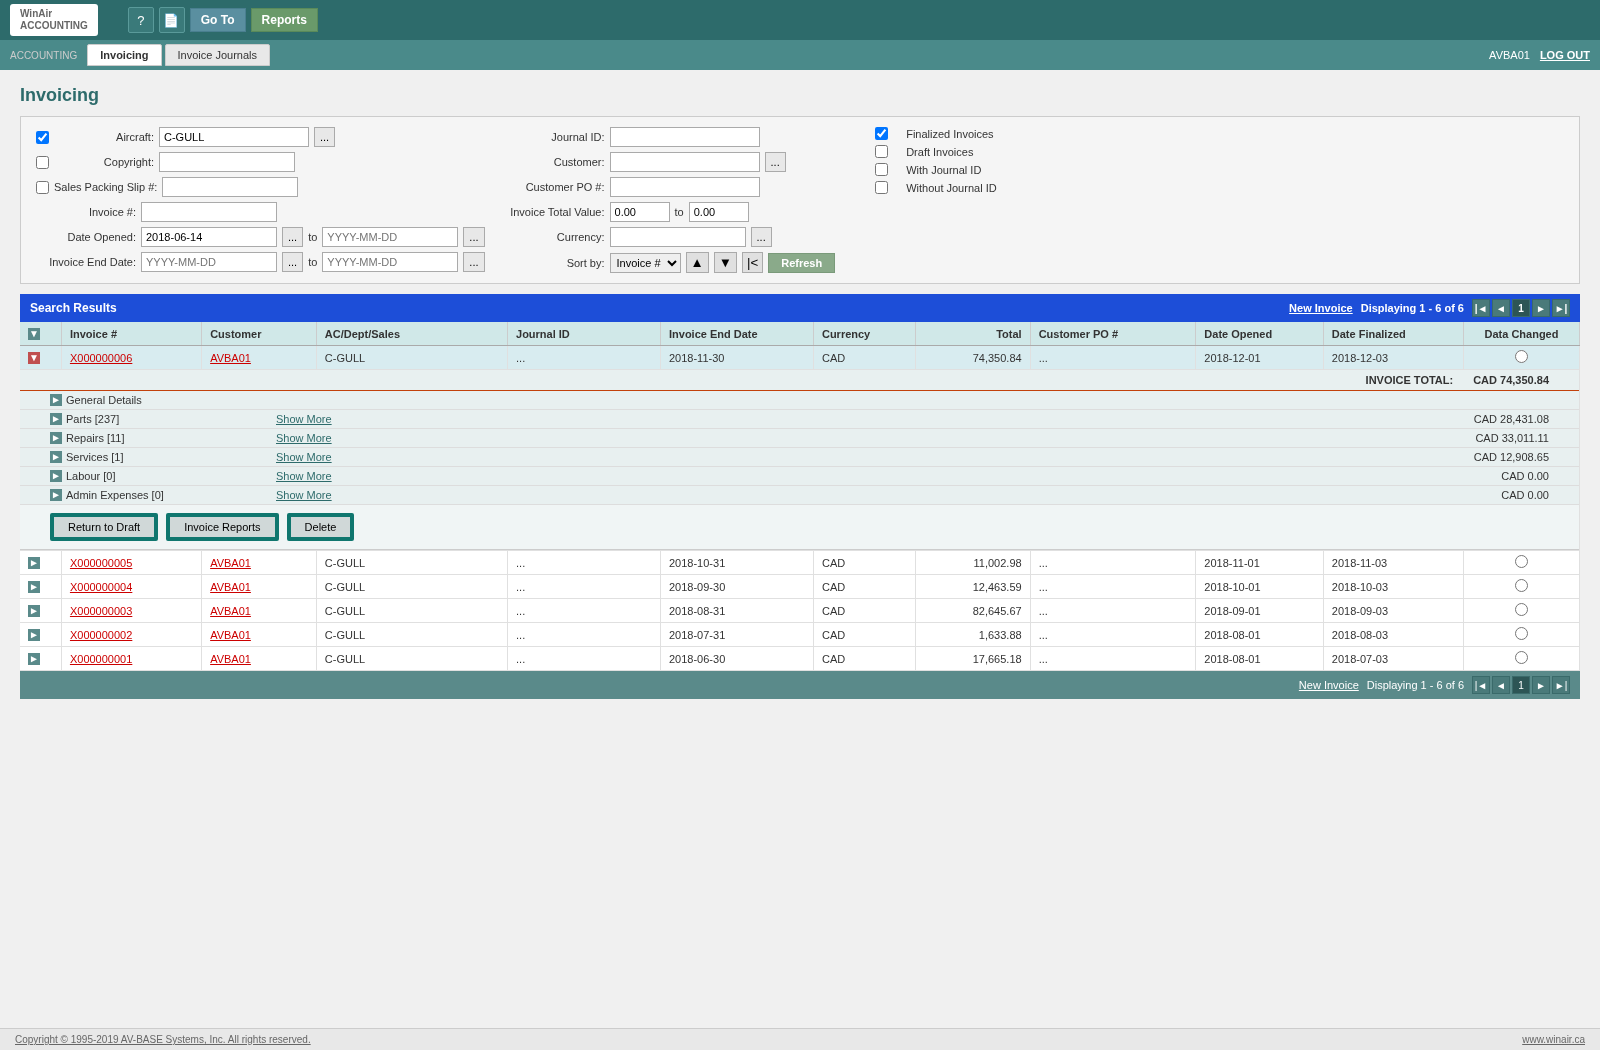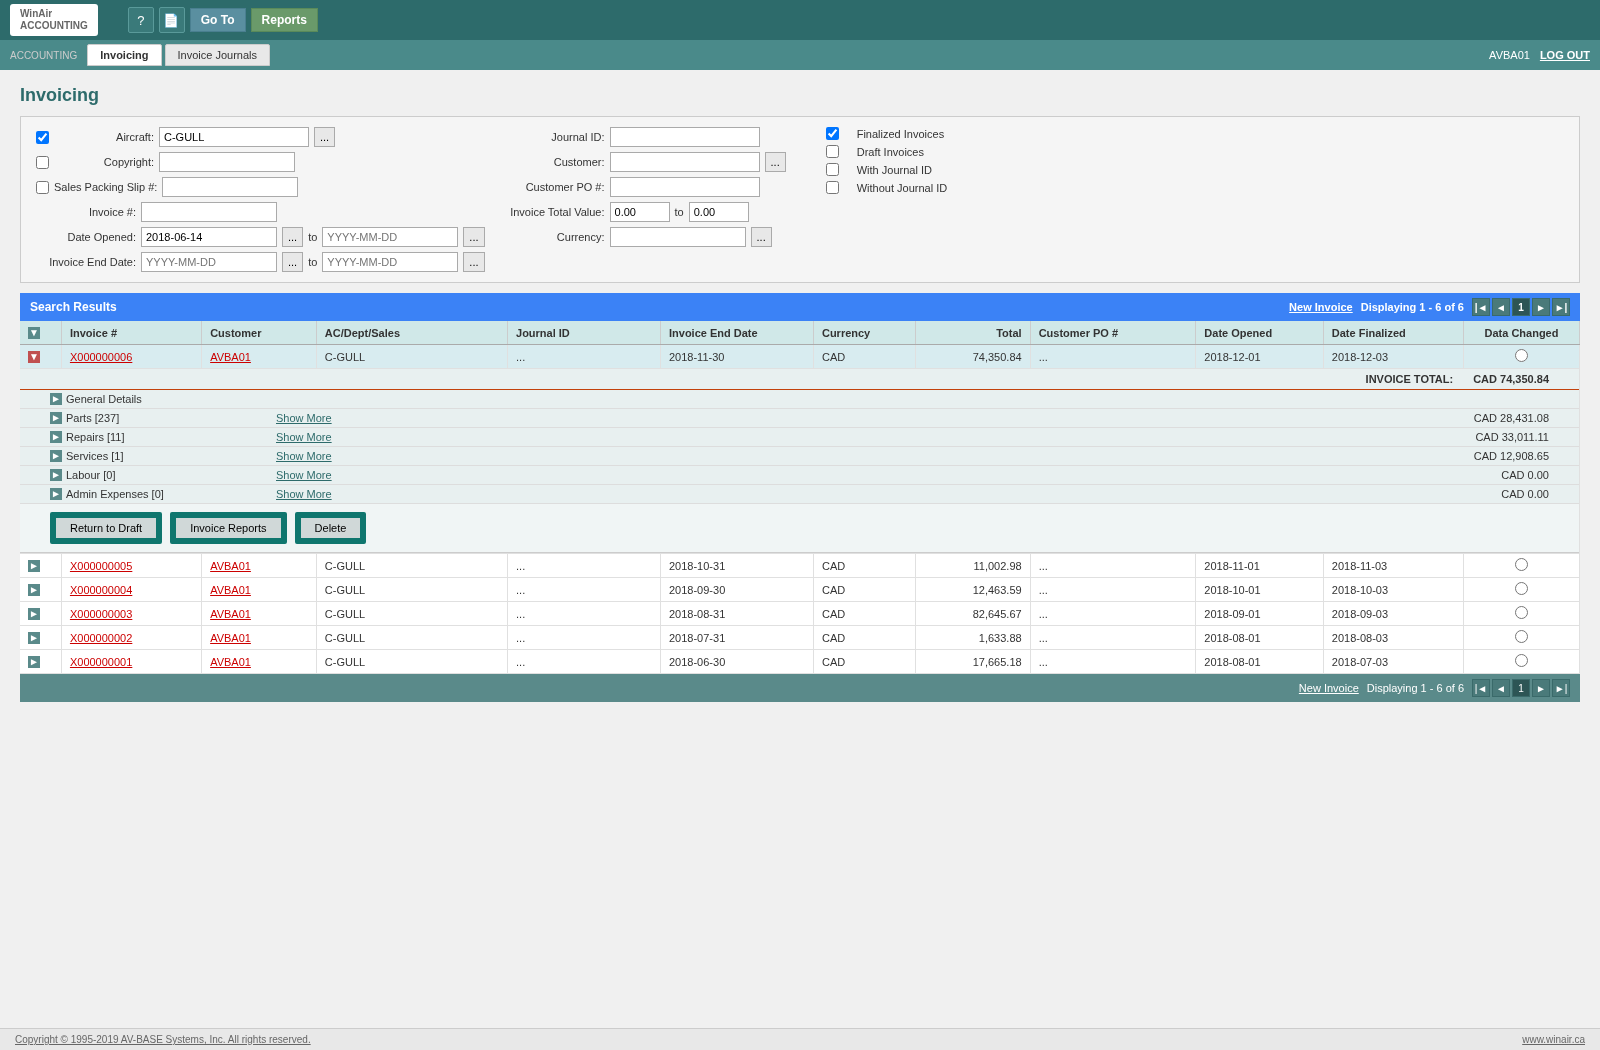--- a/index.html
+++ b/index.html
@@ -108,21 +108,21 @@
       background: #e8e8e8;
       padding: 1px 5px;
       cursor: pointer;
       font-size: 11px;
       height: 20px;
     }
     .checkbox-row { display: flex; align-items: flex-end; gap: 18px; font-size: 11px; }
 
     
     .results-header {
-      background: #3b82f6;
+      background: #1d4ed8;
       color: #fff;
       padding: 5px 10px;
       display: flex;
       align-items: center;
       justify-content: space-between;
       font-size: 12px;
       font-weight: bold;
     }
     .results-right { display: flex; align-items: center; gap: 8px; }
     .new-invoice-link { color: #fff; text-decoration: underline; cursor: pointer; font-size: 11px; }
@@ -171,21 +171,21 @@
       font-size: 11px;
       background: #e8f0f0;
       border-bottom: 1px solid #c2410c;
     }
     .invoice-total-label { margin-right: 20px; }
 
     
     .action-buttons { padding: 8px 30px; display: flex; gap: 8px; background: #f0f5f5; border-bottom: 1px solid #ccc; }
     .action-btn {
       background: #d0d8d8;
-      border: 6px solid #0f766e;
+      border: 4px solid #0f766e;
       padding: 4px 14px;
       cursor: pointer;
       font-size: 11px;
       border-radius: 2px;
     }
 
     
     .bottom-results {
       background: #5a8a8a;
       color: #fff;
@@ -327,20 +327,30 @@
       <div class="form-row">
         <label>Invoice Total Value:</label>
         <input type="text" class="form-input form-input-sm" value="0.00" style="">
         <span>to</span>
         <input type="text" class="form-input form-input-sm" value="0.00" style="">
       </div>
       <div class="form-row">
         <label>Currency:</label>
         <input type="text" class="form-input form-input-md" style="">
         <button class="dots-btn">...</button>
+      </div>
+      <div class="form-row">
+        <label>Sort by:</label>
+        <select class="sort-select">
+          <option>Invoice #</option>
+        </select>
+        <button style="background:#e0e0e0; border:1px solid #aaa; padding:2px 4px; cursor:pointer;">▲</button>
+        <button style="background:#e0e0e0; border:1px solid #aaa; padding:2px 4px; cursor:pointer;">▼</button>
+        <button style="background:#e0e0e0; border:1px solid #aaa; padding:2px 4px; cursor:pointer;">|&lt;</button>
+        <button class="refresh-btn">Refresh</button>
       </div>
     </div>
 
     <div class="form-col" style="margin-left:20px;">
       <div class="checkbox-row">
         <input type="checkbox" checked="" style="">
         <label>Finalized Invoices</label>
       </div>
       <div class="checkbox-row">
         <input type="checkbox" style="">

